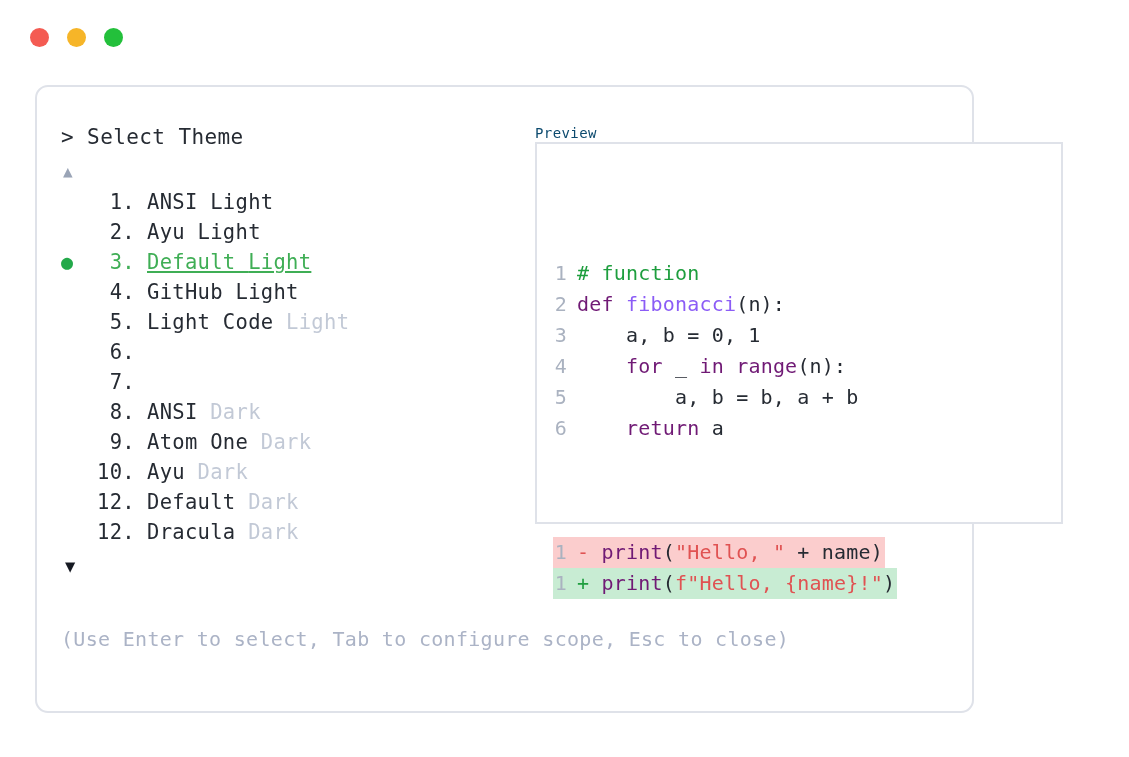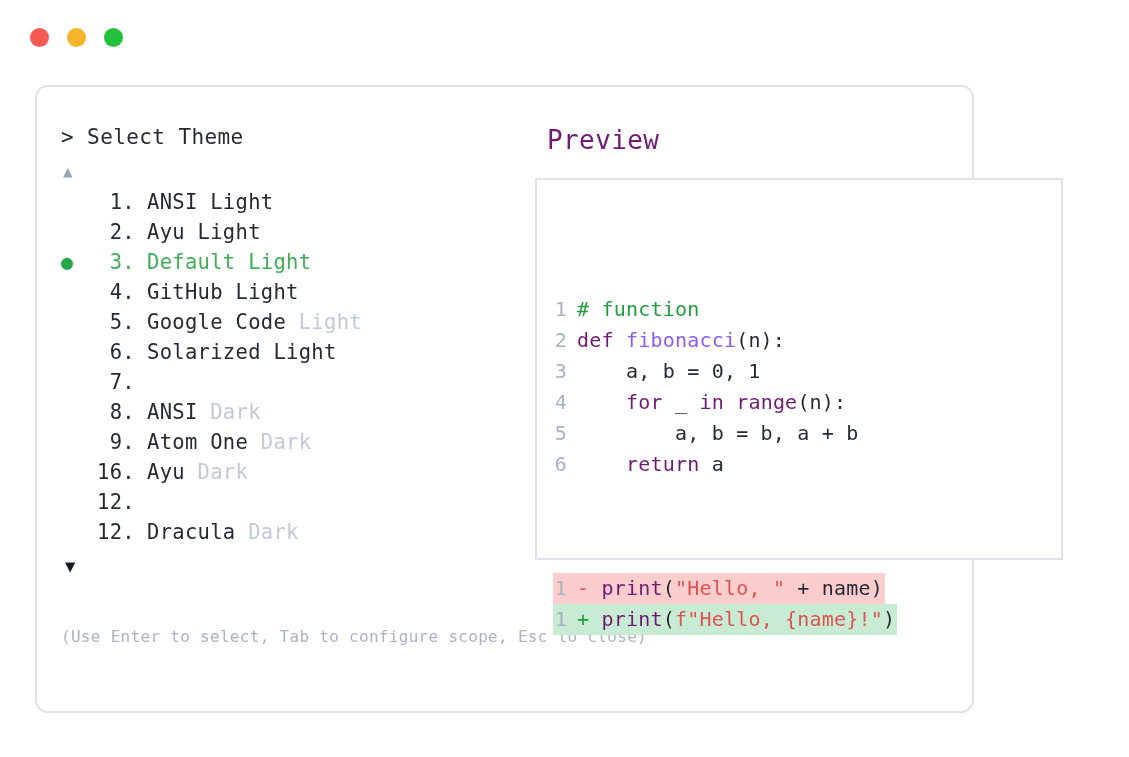--- a/index.html
+++ b/index.html
@@ -109,57 +109,55 @@
     width: 46px;
     flex: 0 0 46px;
     text-align: right;
     color: #262b33;
   }
   .num-col.sel { color: #3fae55; }
   .label-col {
     padding-left: 12px;
     color: #262b33;
   }
-  .label-col.sel      { color: #3fae55; }
+  .label-col.sel      { color: #3fae55; text-decoration: underline; }
   .label-col .variant { color: #262b33; }
   .label-col .variant.muted { color: #c2c9d6; }
   .label-col.sel .variant   { color: #3fae55; }
 
   .arrow-down-wrap {
     margin-top: 6px;
     padding-left: 2px;
   }
 
   .hint {
     position: absolute;
     left: 24px;
     top: 540px;
-    font-size: 16px;
+    font-size: 20px;
     letter-spacing: 0.3px;
     color: #abb3c6;
     white-space: pre;
   }
 
   
   .right-pane {
     position: absolute;
     left: 498px;
     top: 38px;
     width: 532px;
   }
   .preview-title {
-    font-size: 26px;
-    color: #701a75;
+    font-size: 14px;
+    color: #0c4a6e;
     letter-spacing: 0.4px;
     line-height: 1.2;
     white-space: pre;
-    margin-left: 12px;
   }
   .preview-box {
-    margin-top: 22px;
     width: 528px;
     height: 382px;
     box-sizing: border-box;
     border: 2px solid #dfe2e9;
     background: #ffffff;
     position: relative;
   }
   .code {
     position: absolute;
     left: 16px;
@@ -213,27 +211,27 @@
       <div class="left-pane">
         <div class="prompt-title">&gt; Select Theme</div>
 
         <div class="scroll-arrow arrow-up">▲</div>
 
         <div class="theme-list" id="theme-list">
             <div class="theme-row"><span class="bullet-col empty">●</span><span class="num-col">1.</span><span class="label-col"><span>ANSI </span><span class="variant">Light</span></span></div>
             <div class="theme-row"><span class="bullet-col empty">●</span><span class="num-col">2.</span><span class="label-col"><span>Ayu </span><span class="variant">Light</span></span></div>
             <div class="theme-row"><span class="bullet-col">●</span><span class="num-col sel">3.</span><span class="label-col sel"><span>Default </span><span class="variant">Light</span></span></div>
             <div class="theme-row"><span class="bullet-col empty">●</span><span class="num-col">4.</span><span class="label-col"><span>GitHub </span><span class="variant">Light</span></span></div>
-            <div class="theme-row"><span class="bullet-col empty">●</span><span class="num-col">5.</span><span class="label-col"><span>Google Code </span><span class="variant muted">Light</span></span></div>
-            <div class="theme-row"><span class="bullet-col empty">●</span><span class="num-col">6.</span><span class="label-col"><span>Solarized </span><span class="variant">Light</span></span></div>
+            <div class="theme-row"><span class="bullet-col empty">●</span><span class="num-col">5.</span><span class="label-col"><span>Light Code </span><span class="variant muted">Light</span></span></div>
+            <div class="theme-row"><span class="bullet-col empty">●</span><span class="num-col">6.</span></div>
             <div class="theme-row"><span class="bullet-col empty">●</span><span class="num-col">7.</span></div>
             <div class="theme-row"><span class="bullet-col empty">●</span><span class="num-col">8.</span><span class="label-col"><span>ANSI </span><span class="variant muted">Dark</span></span></div>
             <div class="theme-row"><span class="bullet-col empty">●</span><span class="num-col">9.</span><span class="label-col"><span>Atom One </span><span class="variant muted">Dark</span></span></div>
-            <div class="theme-row"><span class="bullet-col empty">●</span><span class="num-col">16.</span><span class="label-col"><span>Ayu </span><span class="variant muted">Dark</span></span></div>
-            <div class="theme-row"><span class="bullet-col empty">●</span><span class="num-col">12.</span></div>
+            <div class="theme-row"><span class="bullet-col empty">●</span><span class="num-col">10.</span><span class="label-col"><span>Ayu </span><span class="variant muted">Dark</span></span></div>
+            <div class="theme-row"><span class="bullet-col empty">●</span><span class="num-col">12.</span><span class="label-col"><span>Default </span><span class="variant muted">Dark</span></span></div>
             <div class="theme-row"><span class="bullet-col empty">●</span><span class="num-col">12.</span><span class="label-col"><span>Dracula </span><span class="variant muted">Dark</span></span></div>
           </div>
 
         <div class="arrow-down-wrap">
           <span class="scroll-arrow arrow-down">▼</span>
         </div>
       </div>
 
       <div class="hint">(Use Enter to select, Tab to configure scope, Esc to close)</div>
 

